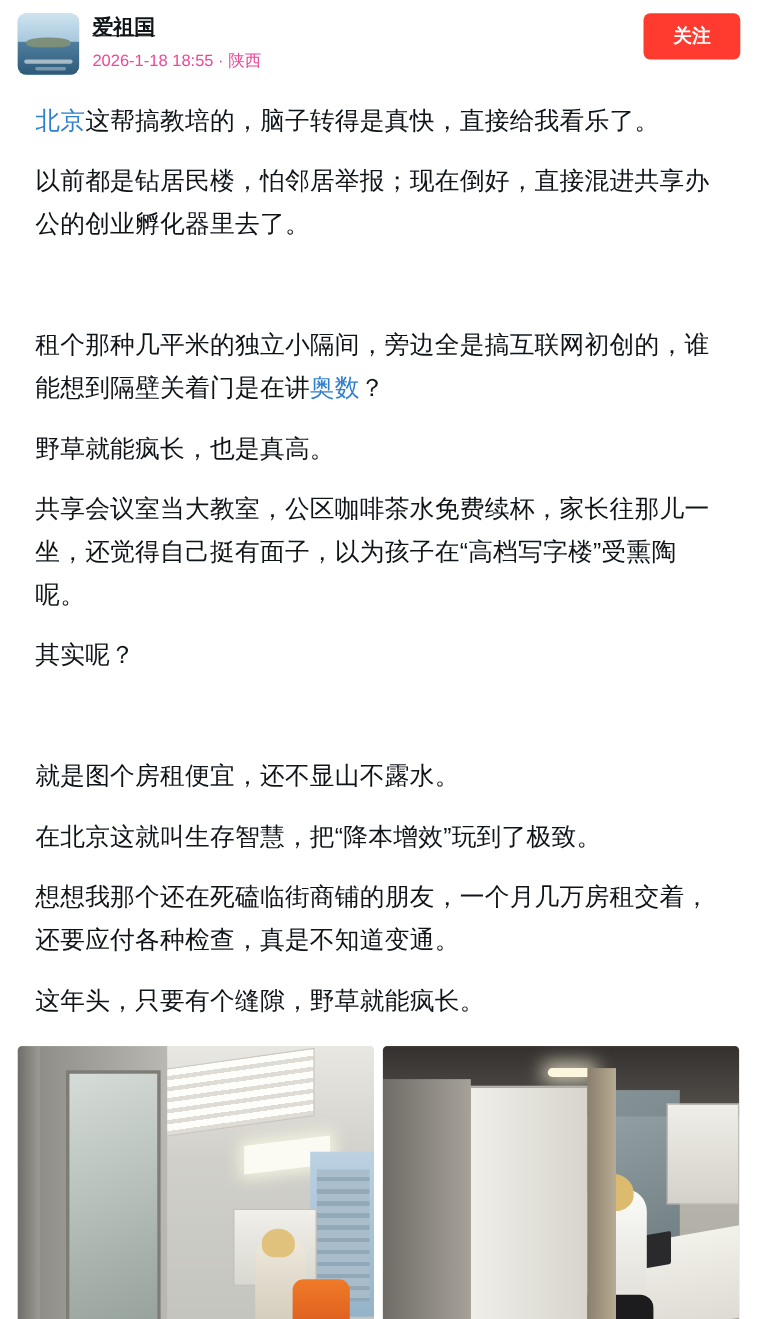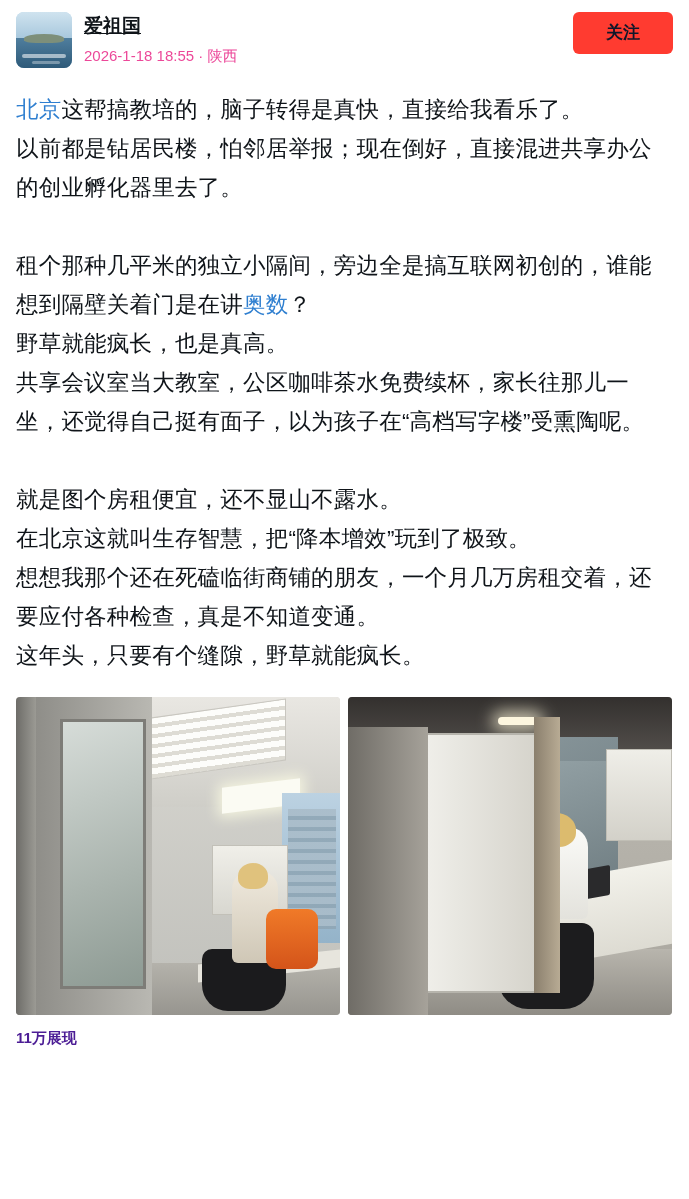--- a/index.html
+++ b/index.html
@@ -91,43 +91,43 @@
   }
   .meta {
     font-size: 15px;
     color: #ec4899;
     line-height: 22px;
     margin-top: 6px;
   }
   .follow-btn {
     flex: 0 0 auto;
     background: #ff3b30;
-    color: #0f172a;
+    color: #ffffff;
     border: none;
     border-radius: 6px;
     font-size: 17px;
     font-weight: bold;
-    width: 100px;
+    width: 88px;
     height: 42px;
     line-height: 42px;
     text-align: center;
     cursor: pointer;
     font-family: "Liberation Sans", sans-serif;
     padding: 0;
   }
   
   .content {
     margin-top: 22px;
     font-size: 22.5px;
     line-height: 39px;
     color: #0f1419;
     letter-spacing: 0.2px;
   }
   .content p {
-    margin: 0;
+    margin: 16px;
   }
   .content .blank {
     height: 39px;
   }
   .link {
     color: #2f7fd0;
     cursor: pointer;
   }
   
   .images {
@@ -312,20 +312,21 @@
     <button class="follow-btn">关注</button>
   </div>
 
   <div class="content">
     <p><span class="link">北京</span><span>这帮搞教培的，脑子转得是真快，直接给我看乐了。</span></p>
     <p>以前都是钻居民楼，怕邻居举报；现在倒好，直接混进共享办公的创业孵化器里去了。</p>
     <div class="blank"></div>
     <p><span>租个那种几平米的独立小隔间，旁边全是搞互联网初创的，谁能想到隔壁关着门是在讲</span><span class="link">奥数</span><span>？</span></p>
     <p>野草就能疯长，也是真高。</p>
     <p>共享会议室当大教室，公区咖啡茶水免费续杯，家长往那儿一坐，还觉得自己挺有面子，以为孩子在“高档写字楼”受熏陶呢。</p>
+    <p>其实呢？</p>
     <div class="blank"></div>
     <p>就是图个房租便宜，还不显山不露水。</p>
     <p>在北京这就叫生存智慧，把“降本增效”玩到了极致。</p>
     <p>想想我那个还在死磕临街商铺的朋友，一个月几万房租交着，还要应付各种检查，真是不知道变通。</p>
     <p>这年头，只要有个缝隙，野草就能疯长。</p>
   </div>
 
   <div class="images">
     <div class="photo p1">
       <div class="ceiling"></div>

